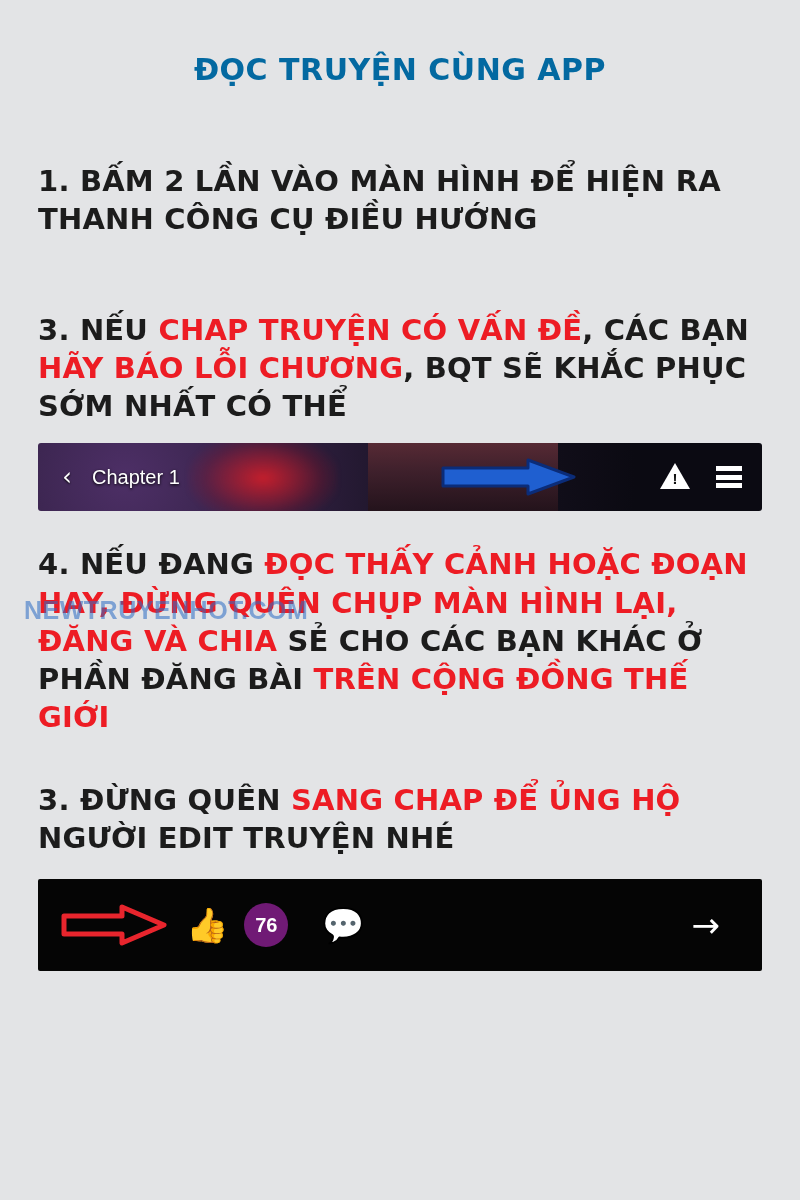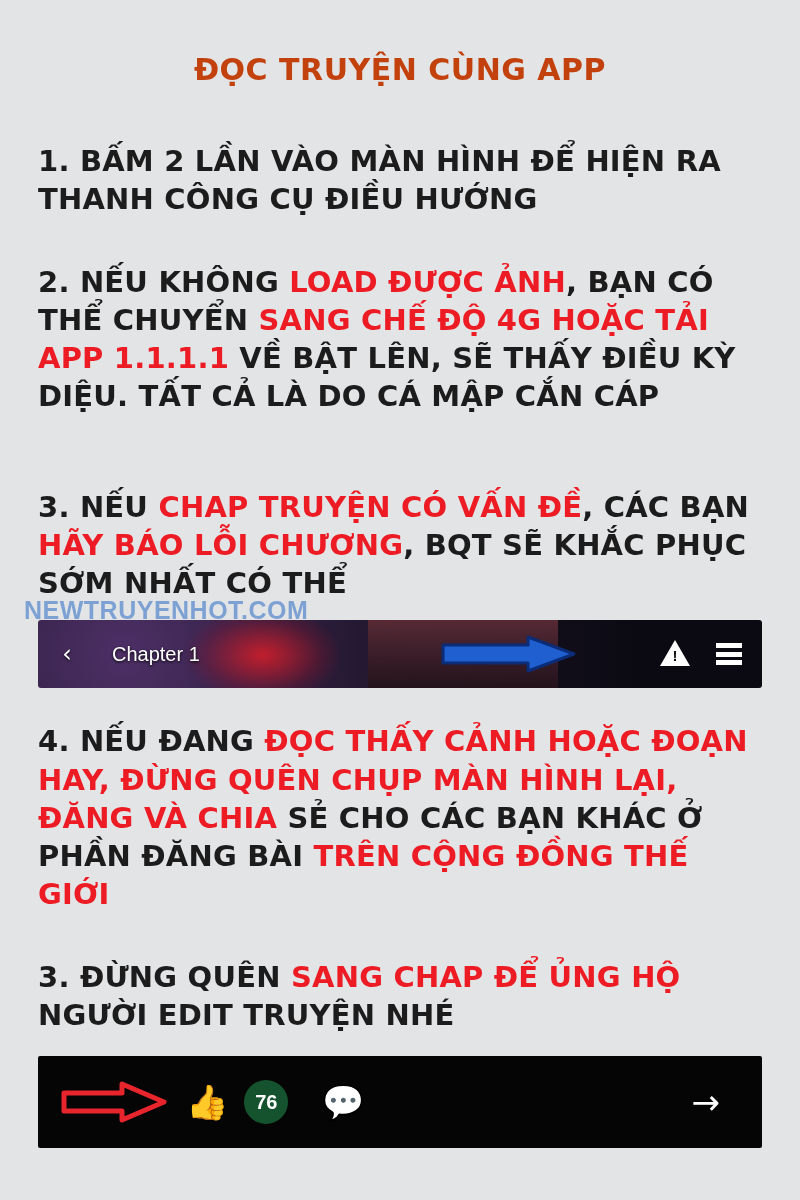--- a/index.html
+++ b/index.html
@@ -19,32 +19,32 @@
     height: 1200px;
     position: relative;
     box-sizing: border-box;
     padding: 0 38px;
   }
   .title {
     text-align: center;
     font-size: 30px;
     font-weight: bold;
     letter-spacing: 0.5px;
-    color: #c2410c;
+    color: #0369a1;
     padding-top: 52px;
     line-height: 1.2;
   }
   .para {
     font-size: 29px;
     font-weight: bold;
     line-height: 1.32;
     color: #1c1c1c;
     letter-spacing: 0.2px;
   }
-  .p1 { margin-top: 54px; }
+  .p1 { margin-top: 74px; }
   .p2 { margin-top: 44px; }
   .p3 { margin-top: 72px; }
   .p4 { margin-top: 34px; }
   .p5 { margin-top: 44px; }
   .red { color: #ed1c24; }
 
   
   .watermark {
     position: absolute;
     left: 24px;
@@ -98,21 +98,21 @@
     font-size: 24px;
     line-height: 1;
     width: 26px;
     text-align: center;
     text-shadow: 0 1px 2px #000;
   }
   .chapter-label {
     color: #fff;
     font-size: 20px;
     font-family: "Liberation Sans", sans-serif;
-    margin-left: 32px;
+    margin-left: 12px;
     text-shadow: 0 1px 3px #000;
   }
   .spacer { flex: 1; }
   .warn-icon {
     width: 30px; height: 28px;
     position: relative;
     margin-right: 26px;
   }
   .warn-icon .tri {
     width: 0; height: 0;
@@ -178,21 +178,21 @@
   }
   .thumb-icon {
     font-size: 34px;
     color: #fff;
     margin-right: 16px;
     line-height: 1;
   }
   .like-count {
     width: 44px; height: 44px;
     border-radius: 50%;
-    background: #14532d;
+    background: #701a75;
     color: #fff;
     font-size: 20px;
     font-weight: bold;
     display: flex;
     align-items: center;
     justify-content: center;
     font-family: "Liberation Sans", sans-serif;
     margin-right: 34px;
   }
   .comment-icon {
@@ -213,23 +213,20 @@
 <body>
 
 <div class="page">
 
   <div class="title">ĐỌC TRUYỆN CÙNG APP</div>
 
   <div class="para p1">
     <span>1. BẤM 2 LẦN VÀO MÀN HÌNH ĐỂ HIỆN RA THANH CÔNG CỤ ĐIỀU HƯỚNG</span>
   </div>
 
-  <div class="para p2">
-    <span>2. NẾU KHÔNG </span><span class="red">LOAD ĐƯỢC ẢNH</span><span>, BẠN CÓ THỂ CHUYỂN </span><span class="red">SANG CHẾ ĐỘ 4G HOẶC TẢI APP 1.1.1.1</span><span> VỀ BẬT LÊN, SẼ THẤY ĐIỀU KỲ DIỆU. TẤT CẢ LÀ DO CÁ MẬP CẮN CÁP</span>
-  </div>
 
   <div class="para p3">
     <span>3. NẾU </span><span class="red">CHAP TRUYỆN CÓ VẤN ĐỀ</span><span>, CÁC BẠN </span><span class="red">HÃY BÁO LỖI CHƯƠNG</span><span>, BQT SẼ KHẮC PHỤC SỚM NHẤT CÓ THỂ</span>
   </div>
 
   <div class="watermark">NEWTRUYENHOT.COM</div>
 
   <div class="shot-top">
     <div class="shot-top-inner">
       <div class="back-chevron">‹</div>

